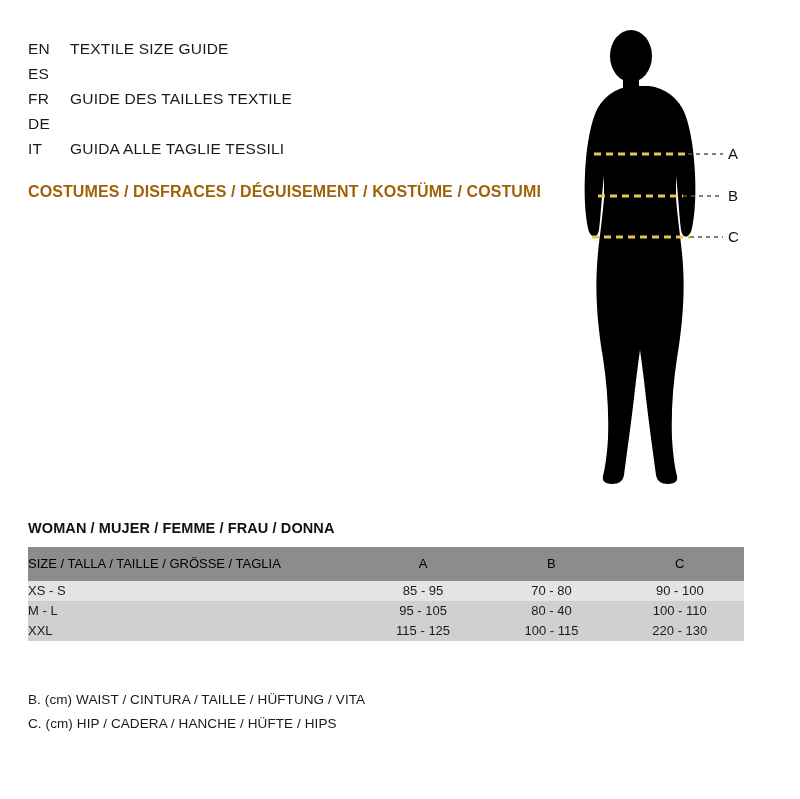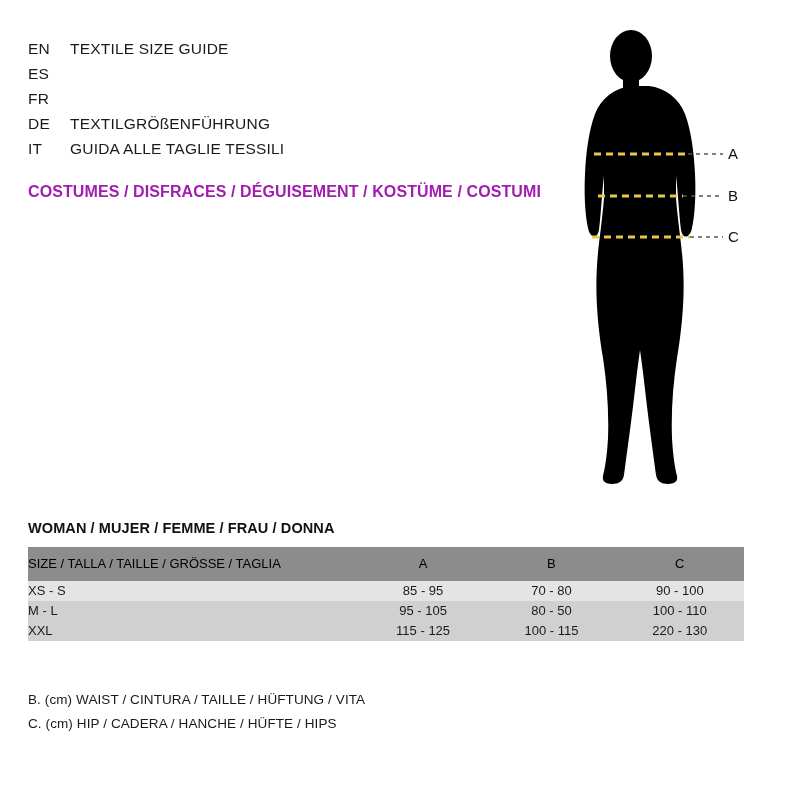--- a/index.html
+++ b/index.html
@@ -43,21 +43,21 @@
     font-size: 15.5px;
   }
   .lang-text {
     font-size: 15.5px;
   }
   .costumes-line {
     margin-top: 22px;
     font-size: 16px;
     font-weight: bold;
     letter-spacing: 0.1px;
-    color: #a21caf;
+    color: #a16207;
   }
 
   
   .figure-wrap {
     position: absolute;
     left: 545px;
     top: 28px;
     width: 230px;
     height: 460px;
   }
@@ -147,24 +147,24 @@
   <div class="header">
     <div class="lang-row">
       <span class="lang-code">EN</span>
       <span class="lang-text">TEXTILE SIZE GUIDE</span>
     </div>
     <div class="lang-row">
       <span class="lang-code">ES</span>
     </div>
     <div class="lang-row">
       <span class="lang-code">FR</span>
+      <span class="lang-text">GUIDE DES TAILLES TEXTILE</span>
     </div>
     <div class="lang-row">
       <span class="lang-code">DE</span>
-      <span class="lang-text">TEXTILGRÖßENFÜHRUNG</span>
     </div>
     <div class="lang-row">
       <span class="lang-code">IT</span>
       <span class="lang-text">GUIDA ALLE TAGLIE TESSILI</span>
     </div>
     <div class="costumes-line">COSTUMES / DISFRACES / DÉGUISEMENT / KOSTÜME / COSTUMI</div>
   </div>
 
   <div class="figure-wrap">
     <svg width="230" height="460" viewBox="0 0 230 460" xmlns="http://www.w3.org/2000/svg">
@@ -233,21 +233,21 @@
       <tbody>
         <tr class="odd">
           <td class="col-size">XS - S</td>
           <td class="col-m">85 - 95</td>
           <td class="col-m">70 - 80</td>
           <td class="col-m">90 - 100</td>
         </tr>
         <tr class="even">
           <td class="col-size">M - L</td>
           <td class="col-m">95 - 105</td>
-          <td class="col-m">80 - 50</td>
+          <td class="col-m">80 - 40</td>
           <td class="col-m">100 - 110</td>
         </tr>
         <tr class="even">
           <td class="col-size">XXL</td>
           <td class="col-m">115 - 125</td>
           <td class="col-m">100 - 115</td>
           <td class="col-m">220 - 130</td>
         </tr>
       </tbody>
     </table>

